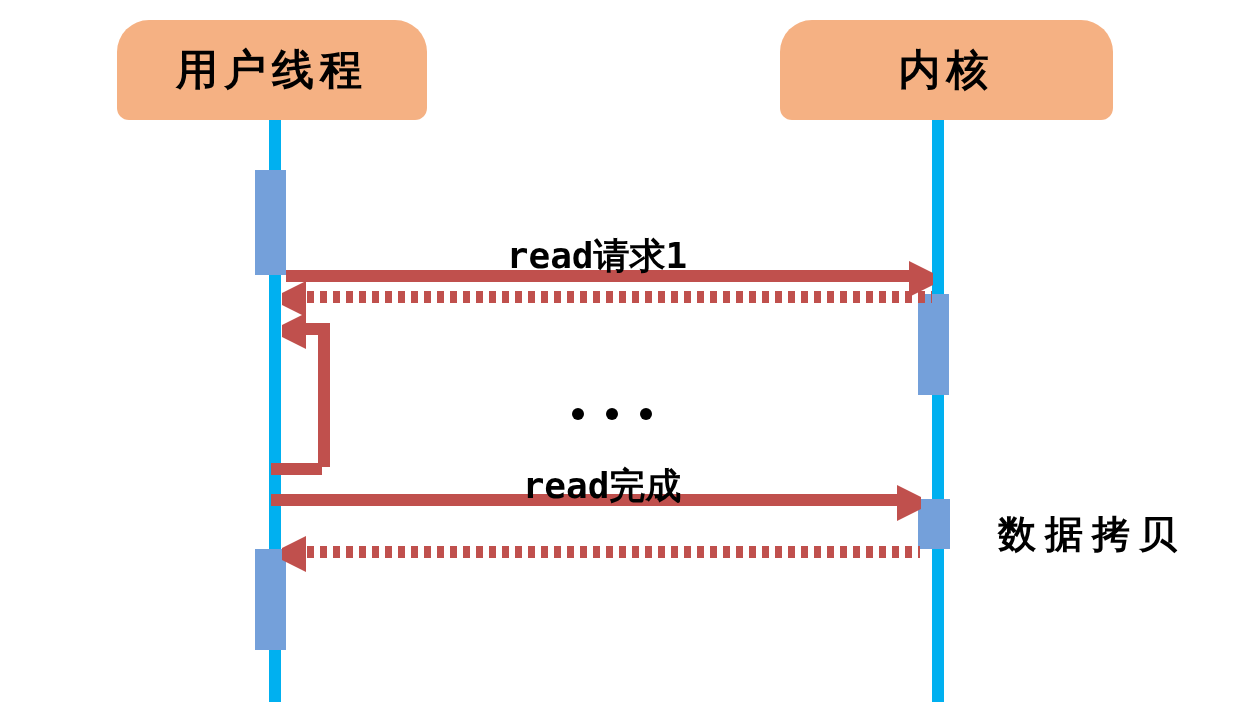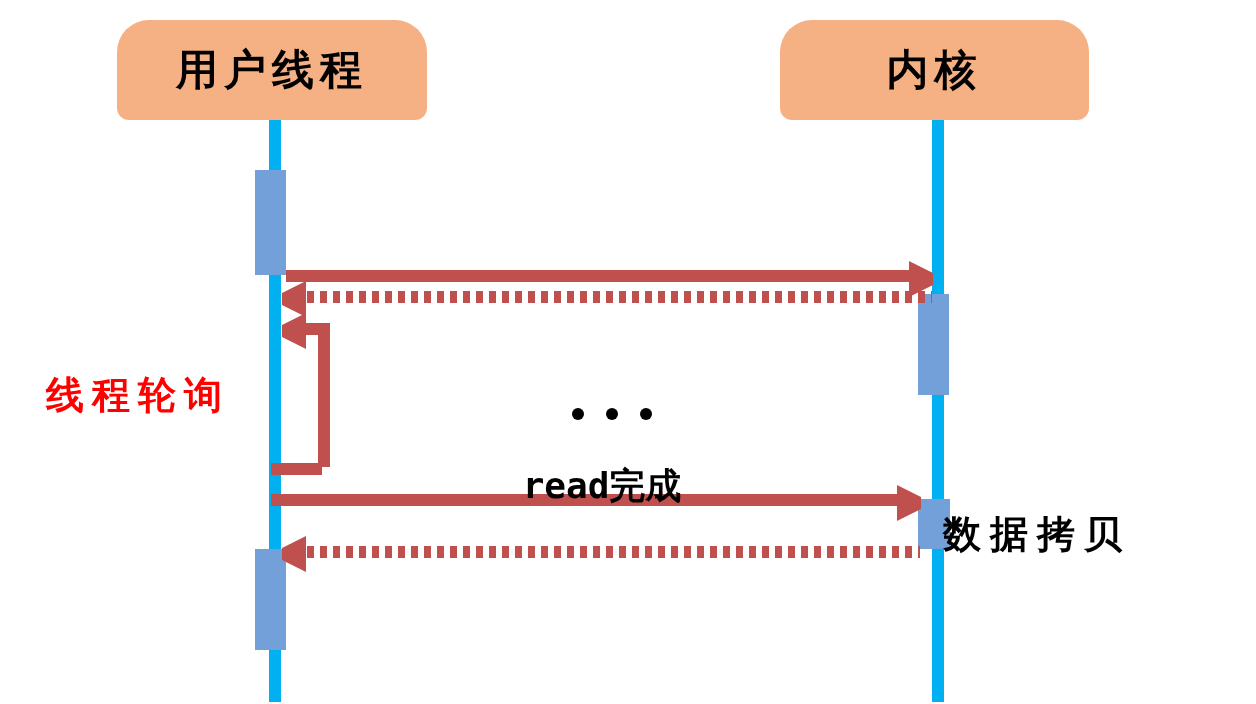--- a/index.html
+++ b/index.html
@@ -30,21 +30,21 @@
     border-radius: 32px 32px 12px 12px;
     display: flex;
     align-items: center;
     justify-content: center;
     font-size: 42px;
     font-weight: 700;
     letter-spacing: 6px;
     color: var(--text);
   }
   #actor-user   { left: 105px; top: 8px;  width: 310px; height: 100px; }
-  #actor-kernel { left: 768px; top: 8px;  width: 309px; height: 100px; }
+  #actor-kernel { left: 768px; top: 8px;  width: 333px; height: 100px; }
 
   
   .lifeline { position: absolute; width: 3px; background: var(--lifeline); }
   #life-user   { left: 257px; top: 108px; height: 582px; }
   #life-kernel { left: 920px; top: 108px; height: 582px; }
 
   
   .bar { position: absolute; background: var(--activation-fill); }
   #bar-u1 { left: 243px; top: 158px; width: 31px; height: 105px; }
   #bar-u2 { left: 243px; top: 537px; width: 31px; height: 101px; }
@@ -101,21 +101,21 @@
   
   .side-label {
     position: absolute;
     white-space: nowrap;
     font-size: 38px;
     font-weight: 700;
     letter-spacing: 11px;
     color: var(--text);
   }
   #lbl-wait { left: 951px; top: 309px; }
-  #lbl-copy { left: 925px; top: 491px; letter-spacing: 9px; }
+  #lbl-copy { left: 980px; top: 491px; letter-spacing: 9px; }
 
   #lbl-polling {
     position: absolute;
     left: 28px; top: 352px;
     white-space: nowrap;
     font-size: 38px;
     font-weight: 700;
     letter-spacing: 8px;
     color: var(--polling-label);
   }
@@ -139,29 +139,29 @@
   <div class="lifeline" id="life-user"></div>
   <div class="lifeline" id="life-kernel"></div>
 
   <div class="bar" id="bar-u1"></div>
   <div class="bar" id="bar-u2"></div>
   <div class="bar" id="bar-k1"></div>
   <div class="bar" id="bar-k2"></div>
 
   <div class="solid-h" id="arr1-line"></div>
   <div class="head-r" id="arr1-head"></div>
+  <div class="msg-label" id="lbl-req1">read请求1</div>
 
   <div class="head-l" id="arr2-head"></div>
   <div class="dash-h" id="arr2-line"></div>
 
   <div class="head-l" id="loop-head"></div>
   <div class="solid-h" id="loop-top"></div>
   <div class="vseg" id="loop-right"></div>
   <div class="solid-h" id="loop-bottom"></div>
-  <div id="lbl-polling">线程轮询</div>
 
   <div id="dots" aria-label="· · ·">
     <span class="dot"></span>
     <span class="dot"></span>
     <span class="dot"></span>
   </div>
 
   <div class="solid-h" id="arr3-line"></div>
   <div class="head-r" id="arr3-head"></div>
   <div class="msg-label" id="lbl-reqn">read完成</div>

